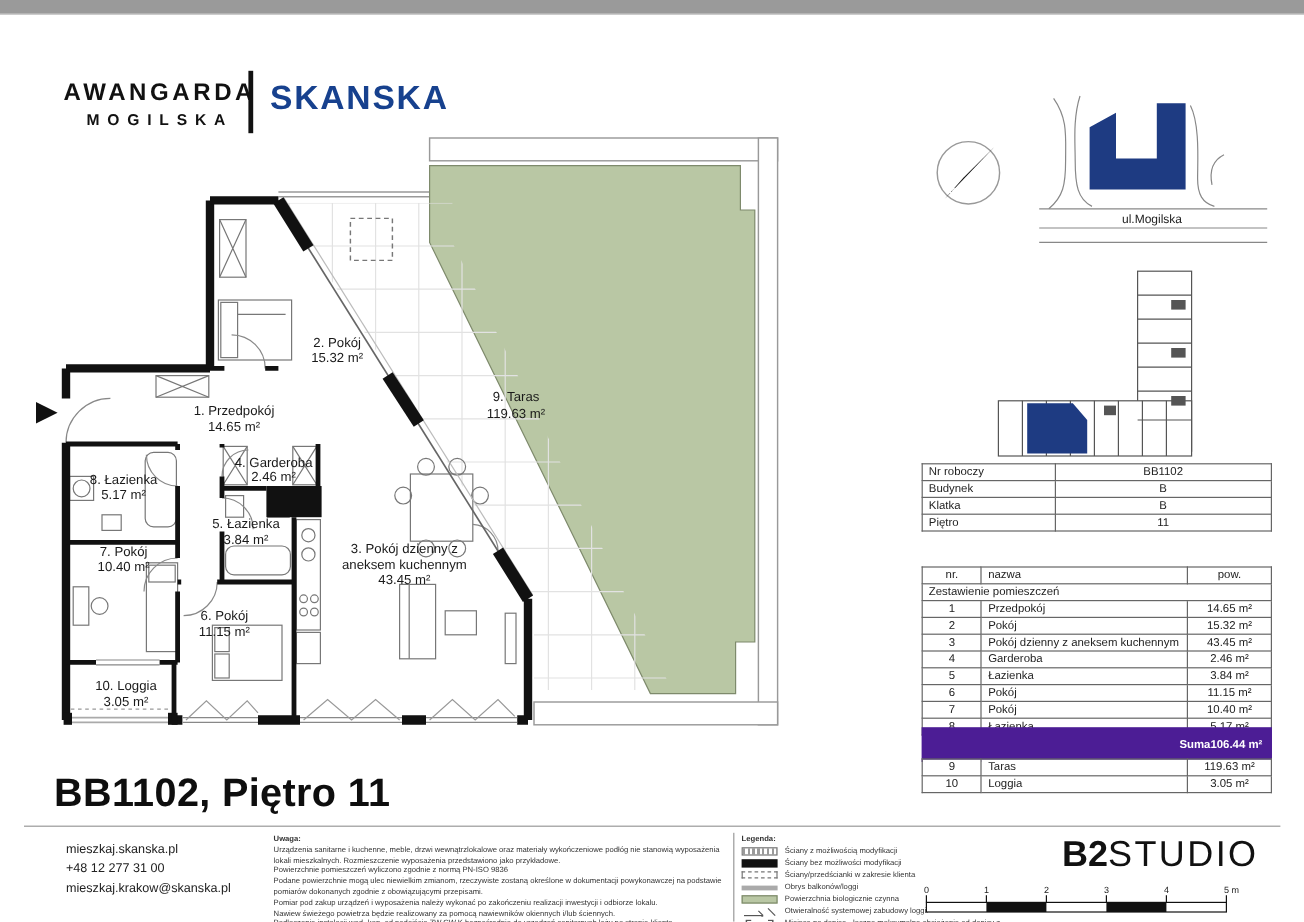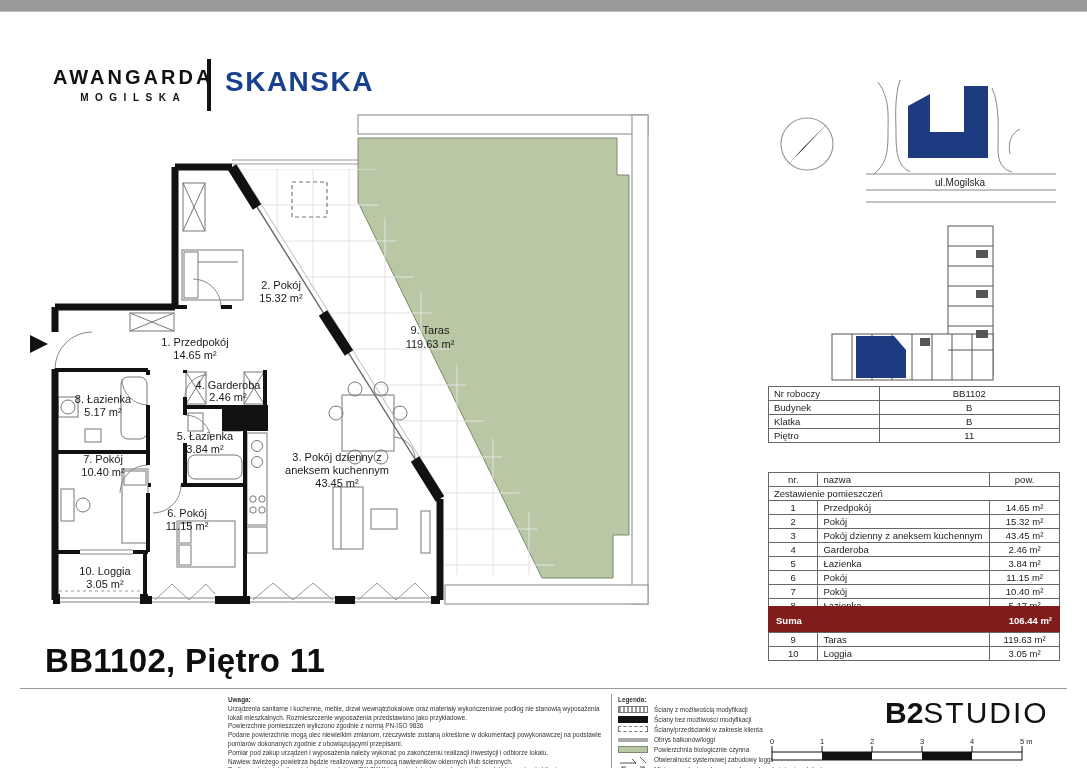--- a/index.html
+++ b/index.html
@@ -1,30 +1,30 @@
 <!DOCTYPE html>
 <html><head>
 <meta charset="utf-8">
 <style>
   html,body{margin:0;padding:0;background:#9a9a9a;}
   .page{position:relative;width:1087px;height:768px;background:#fff;margin:12px auto;
         font-family:"Liberation Sans",sans-serif;overflow:hidden;outline:1px solid #bbb;}
   .abs{position:absolute;}
   
   .brand1{font-size:20px;font-weight:700;letter-spacing:3px;color:#111;}
-  .brand2{font-size:10px;font-weight:700;letter-spacing:6.5px;color:#111;text-align:center;margin-top:3px;}
+  .brand2{font-size:13px;font-weight:700;letter-spacing:6.5px;color:#111;text-align:center;margin-top:3px;}
   .brand-divider{width:4px;height:52px;background:#111;}
   .skanska{font-size:28px;font-weight:800;letter-spacing:1.5px;color:#17418e;}
   
   .tbl{border-collapse:collapse;width:100%;font-size:9.5px;color:#222;table-layout:fixed;}
   .tbl td,.tbl th{border:1px solid #666;padding:0 5px;height:13px;font-weight:400;background:#fff;}
   .tbl .c{text-align:center;}
   .tbl .hdr{font-weight:400;text-align:left;}
-  .suma-bar{background:#7f1d1d;color:#fff;font-size:9.5px;font-weight:700;
-            display:flex;justify-content:space-between;align-items:center;padding:0 8px;height:29px;box-sizing:border-box;}
+  .suma-bar{background:#4c1d95;color:#fff;font-size:9.5px;font-weight:700;
+            display:flex;justify-content:flex-end;align-items:center;padding:0 8px;height:29px;box-sizing:border-box;}
   
   .big-title{font-size:33px;font-weight:600;color:#0e0e0e;letter-spacing:.3px;}
   .rule{height:1px;background:#999;}
   .vrule{width:1px;background:#999;}
   .contact{font-size:10.5px;line-height:16px;color:#222;}
   .notes{font-size:6.4px;line-height:8.8px;color:#333;width:382px;}
   .notes .nt{font-weight:700;}
   .legend{font-size:6.4px;line-height:8.6px;color:#333;width:220px;}
   .legend .lt{font-weight:700;margin-bottom:1px;}
   .lrow{display:flex;align-items:flex-start;margin-bottom:1.5px;}
@@ -370,20 +370,25 @@
             <td>Loggia</td>
             <td class="c">3.05 m²</td>
           </tr>
       </tbody>
     </table>
   </div>
 
   <div class="abs big-title" style="left:45px;top:630px;">BB1102, Piętro 11</div>
   <div class="abs rule" style="left:20px;top:676px;width:1047px;"></div>
 
+  <div class="abs contact" style="left:55px;top:688px;">
+    <div>mieszkaj.skanska.pl</div>
+    <div>+48 12 277 31 00</div>
+    <div>mieszkaj.krakow@skanska.pl</div>
+  </div>
 
   <div class="abs notes" style="left:228px;top:684px;">
     <div class="nt">Uwaga:</div>
     <div>Urządzenia sanitarne i kuchenne, meble, drzwi wewnątrzlokalowe oraz materiały wykończeniowe podłóg nie stanowią wyposażenia lokali mieszkalnych. Rozmieszczenie wyposażenia przedstawiono jako przykładowe.</div>
     <div>Powierzchnie pomieszczeń wyliczono zgodnie z normą PN-ISO 9836</div>
     <div>Podane powierzchnie mogą ulec niewielkim zmianom, rzeczywiste zostaną określone w dokumentacji powykonawczej na podstawie pomiarów dokonanych zgodnie z obowiązującymi przepisami.</div>
     <div>Pomiar pod zakup urządzeń i wyposażenia należy wykonać po zakończeniu realizacji inwestycji i odbiorze lokalu.</div>
     <div>Nawiew świeżego powietrza będzie realizowany za pomocą nawiewników okiennych i/lub ściennych.</div>
     <div>Podłączenie instalacji wod.-kan. od podejścia ZW,CW,K bezpośrednio do urządzeń sanitarnych leży po stronie klienta.</div>
   </div>

